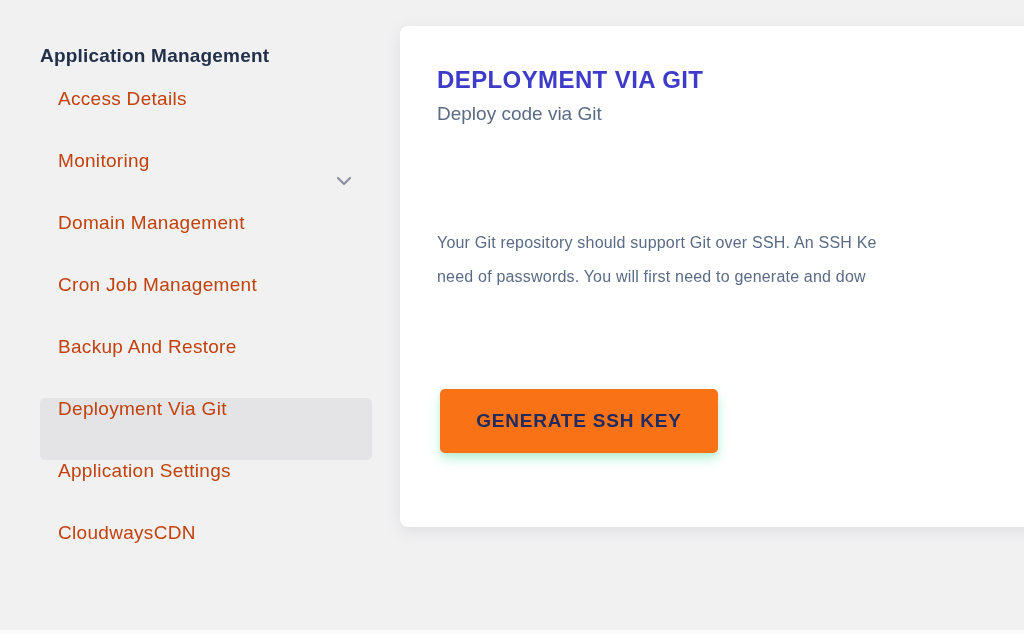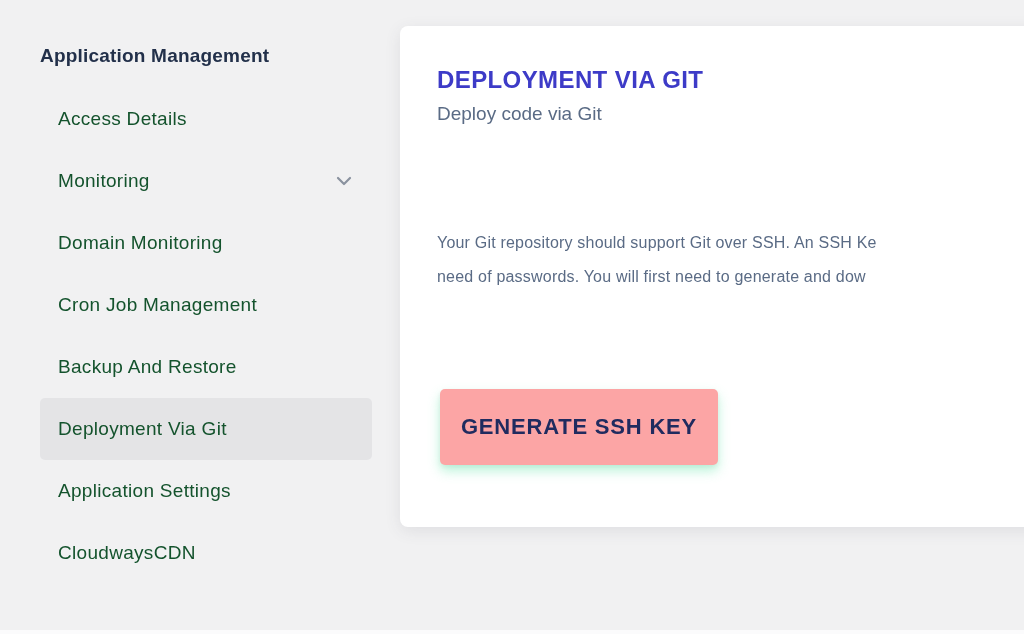--- a/index.html
+++ b/index.html
@@ -13,24 +13,24 @@
 
   
   .sidebar { position: absolute; left: 0; top: 0; width: 400px; height: 634px; padding-left: 36px; }
   .sidebar-header {
     position: absolute; left: 40px; top: 45px;
     font-size: 19px; font-weight: bold; letter-spacing: .2px;
     color: #22304a;
   }
   .sidebar-items { position: absolute; left: 40px; top: 88px; width: 332px; }
   .sidebar-item {
-    height: 62px; display: flex; align-items: center;
+    height: 62px; display: flex; 
     padding: 0 20px 0 18px;
     font-size: 19px; letter-spacing: .3px;
-    color: #14532d;
+    color: #c2410c;
     border-radius: 5px;
     cursor: pointer;
   }
   .sidebar-item.selected { background: #e4e4e6; }
   .chev { margin-left: auto; display: flex; align-items: center; }
 
   
   .card {
     position: absolute; left: 400px; top: 26px;
     width: 700px; height: 501px;
@@ -48,25 +48,25 @@
     font-size: 19px; color: #5a6b85;
   }
   .card-paragraph {
     position: absolute; left: 37px; top: 200px;
     font-size: 16px; line-height: 34px; letter-spacing: .2px;
     color: #5a6b85;
   }
   .card-paragraph .pline { white-space: nowrap; }
   .generate-btn {
     position: absolute; left: 40px; top: 363px;
-    width: 278px; height: 76px;
-    background: #fca5a5;
+    width: 278px; height: 64px;
+    background: #f97316;
     border: none; border-radius: 5px;
     font-family: "Liberation Sans", sans-serif;
-    font-size: 22px; font-weight: bold; letter-spacing: .8px;
+    font-size: 19px; font-weight: bold; letter-spacing: .8px;
     color: #202b5f;
     cursor: pointer;
     box-shadow: 0 6px 12px rgba(105,230,172,0.45), 0 2px 4px rgba(0,0,0,0.06);
   }
 
   .bottom-strip {
     position: absolute; left: 0; bottom: 0;
     width: 1024px; height: 4px;
     background: #fbfbfc;
   }
@@ -85,21 +85,21 @@
       </div>
       <div class="sidebar-item">
         <span>Monitoring</span>
         <span class="chev">
           <svg width="16" height="10" viewBox="0 0 16 10" fill="none">
             <polyline points="2,2 8,8 14,2" stroke="#8a929f" stroke-width="2.2" stroke-linecap="round" stroke-linejoin="round"></polyline>
           </svg>
         </span>
       </div>
       <div class="sidebar-item">
-        <span>Domain Monitoring</span>
+        <span>Domain Management</span>
       </div>
       <div class="sidebar-item">
         <span>Cron Job Management</span>
       </div>
       <div class="sidebar-item">
         <span>Backup And Restore</span>
       </div>
       <div class="sidebar-item selected">
         <span>Deployment Via Git</span>
       </div>

